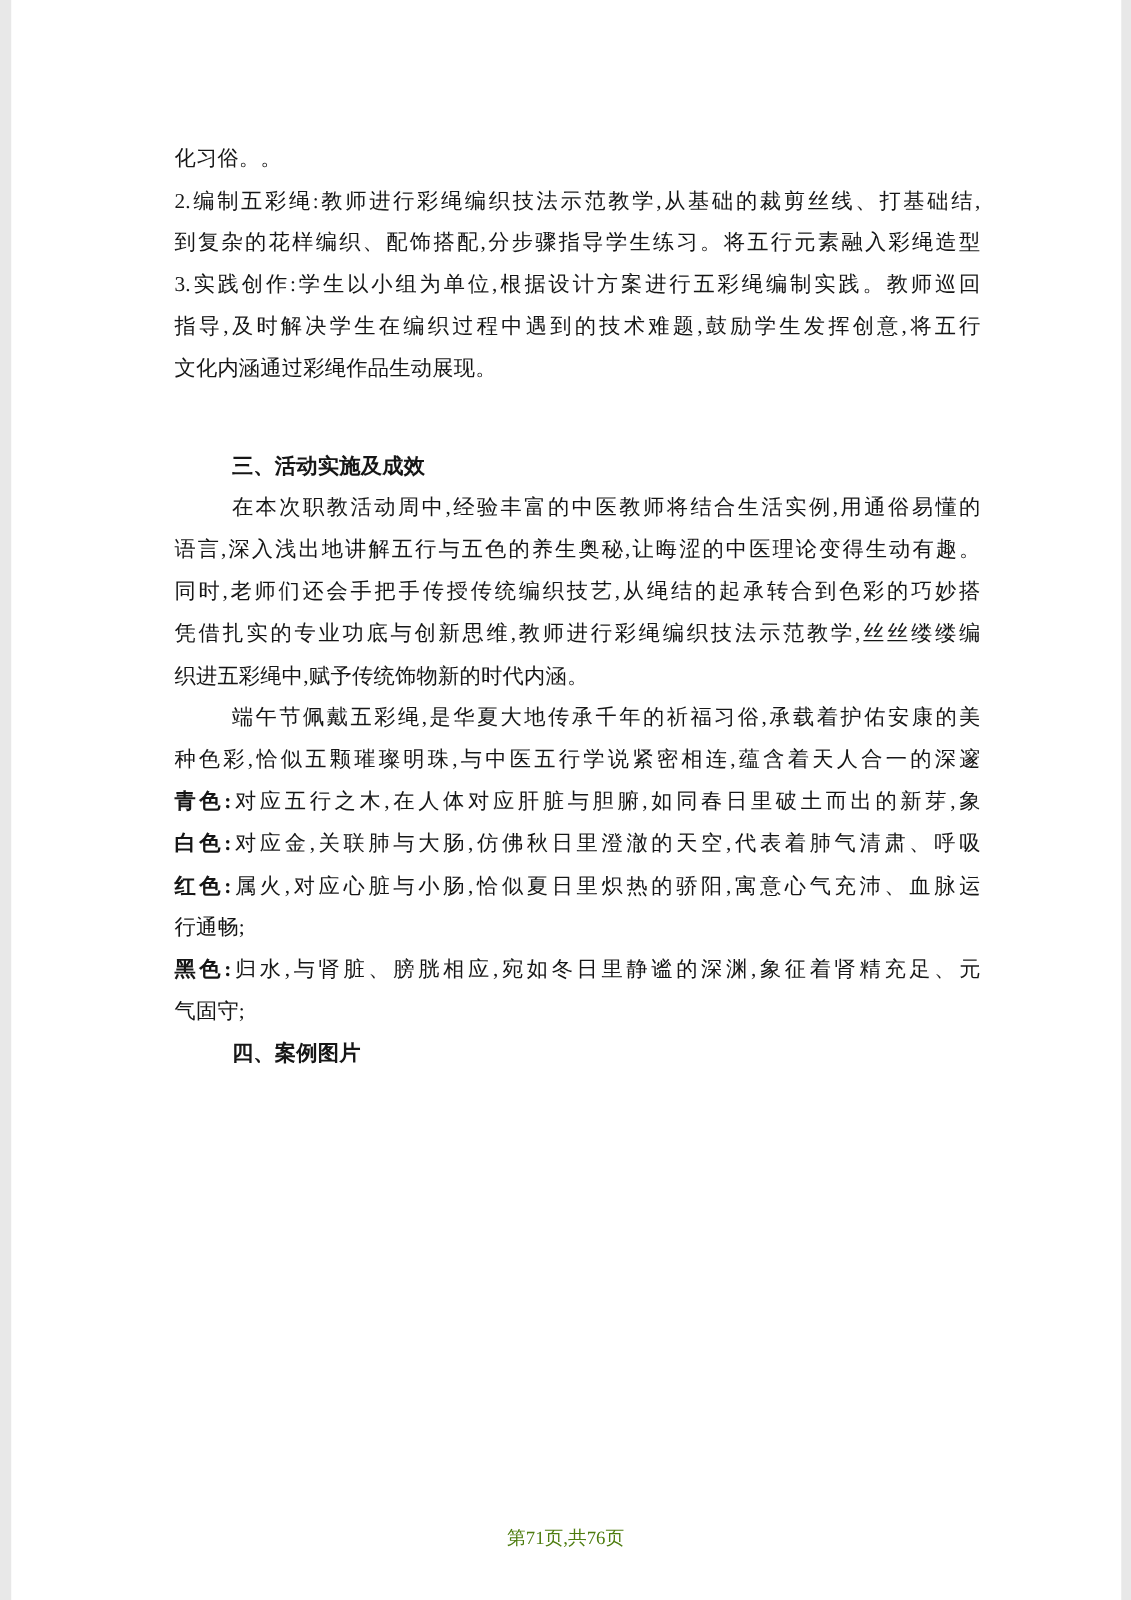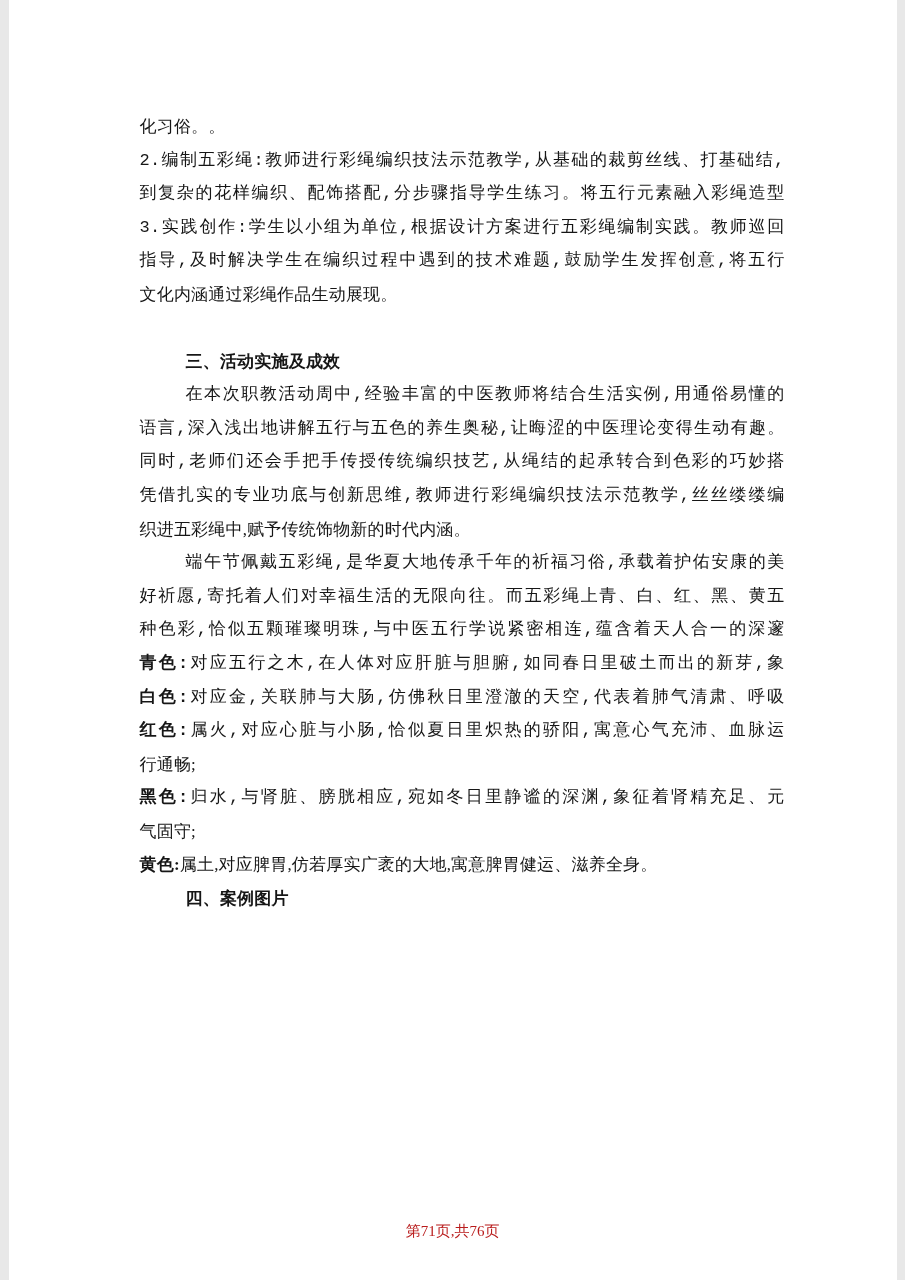--- a/index.html
+++ b/index.html
@@ -19,36 +19,35 @@
     top: 110px;
     width: 645px;
     font-size: 17px;
     line-height: 33.6px;
     letter-spacing: 0.2px;
   }
   .line { text-align: left; min-height: 33.6px; }
   .fill {
     text-align: justify;
     text-align-last: justify;
-    font-family: Liberation Mono, monospace;
     -moz-text-align-last: justify;
   }
   .ind { text-indent: 46px; }
   .hd { font-weight: bold; }
-  .sp-before { margin-top: 33px; }
+  .sp-before { margin-top: 44px; }
   .lbl { font-weight: bold; }
   .footer {
     position: absolute;
     left: 0;
     right: 0;
     top: 1221px;
     text-align: center;
     font-size: 15px;
     line-height: 20px;
-    color: #b91c1c;
+    color: #4d7c0f;
     font-family: "Liberation Serif", "DejaVu Serif", serif;
   }
 </style>
 </head>
 <body>
 
 <div class="page">
   <div class="doc">
 
     <div class="line">化习俗。。</div>
@@ -60,33 +59,31 @@
 
     <div class="line hd ind sp-before">三、活动实施及成效</div>
 
     <div class="line fill ind">在本次职教活动周中,经验丰富的中医教师将结合生活实例,用通俗易懂的</div>
     <div class="line fill">语言,深入浅出地讲解五行与五色的养生奥秘,让晦涩的中医理论变得生动有趣。</div>
     <div class="line fill">同时,老师们还会手把手传授传统编织技艺,从绳结的起承转合到色彩的巧妙搭</div>
     <div class="line fill">凭借扎实的专业功底与创新思维,教师进行彩绳编织技法示范教学,丝丝缕缕编</div>
     <div class="line">织进五彩绳中,赋予传统饰物新的时代内涵。</div>
 
     <div class="line fill ind">端午节佩戴五彩绳,是华夏大地传承千年的祈福习俗,承载着护佑安康的美</div>
-    <div class="line fill">好祈愿,寄托着人们对幸福生活的无限向往。而五彩绳上青、白、红、黑、黄五</div>
     <div class="line fill">种色彩,恰似五颗璀璨明珠,与中医五行学说紧密相连,蕴含着天人合一的深邃</div>
 
     <div class="line fill"><span class="lbl">青色:</span><span>对应五行之木,在人体对应肝脏与胆腑,如同春日里破土而出的新芽,象</span></div>
 
     <div class="line fill"><span class="lbl">白色:</span><span>对应金,关联肺与大肠,仿佛秋日里澄澈的天空,代表着肺气清肃、呼吸</span></div>
 
     <div class="line fill"><span class="lbl">红色:</span><span>属火,对应心脏与小肠,恰似夏日里炽热的骄阳,寓意心气充沛、血脉运</span></div>
     <div class="line">行通畅;</div>
 
     <div class="line fill"><span class="lbl">黑色:</span><span>归水,与肾脏、膀胱相应,宛如冬日里静谧的深渊,象征着肾精充足、元</span></div>
     <div class="line">气固守;</div>
 
-    <div class="line"><span class="lbl">黄色:</span><span>属土,对应脾胃,仿若厚实广袤的大地,寓意脾胃健运、滋养全身。</span></div>
 
     <div class="line hd ind">四、案例图片</div>
 
   </div>
 
   <div class="footer">第71页,共76页</div>
 </div>
 
 </body></html>

